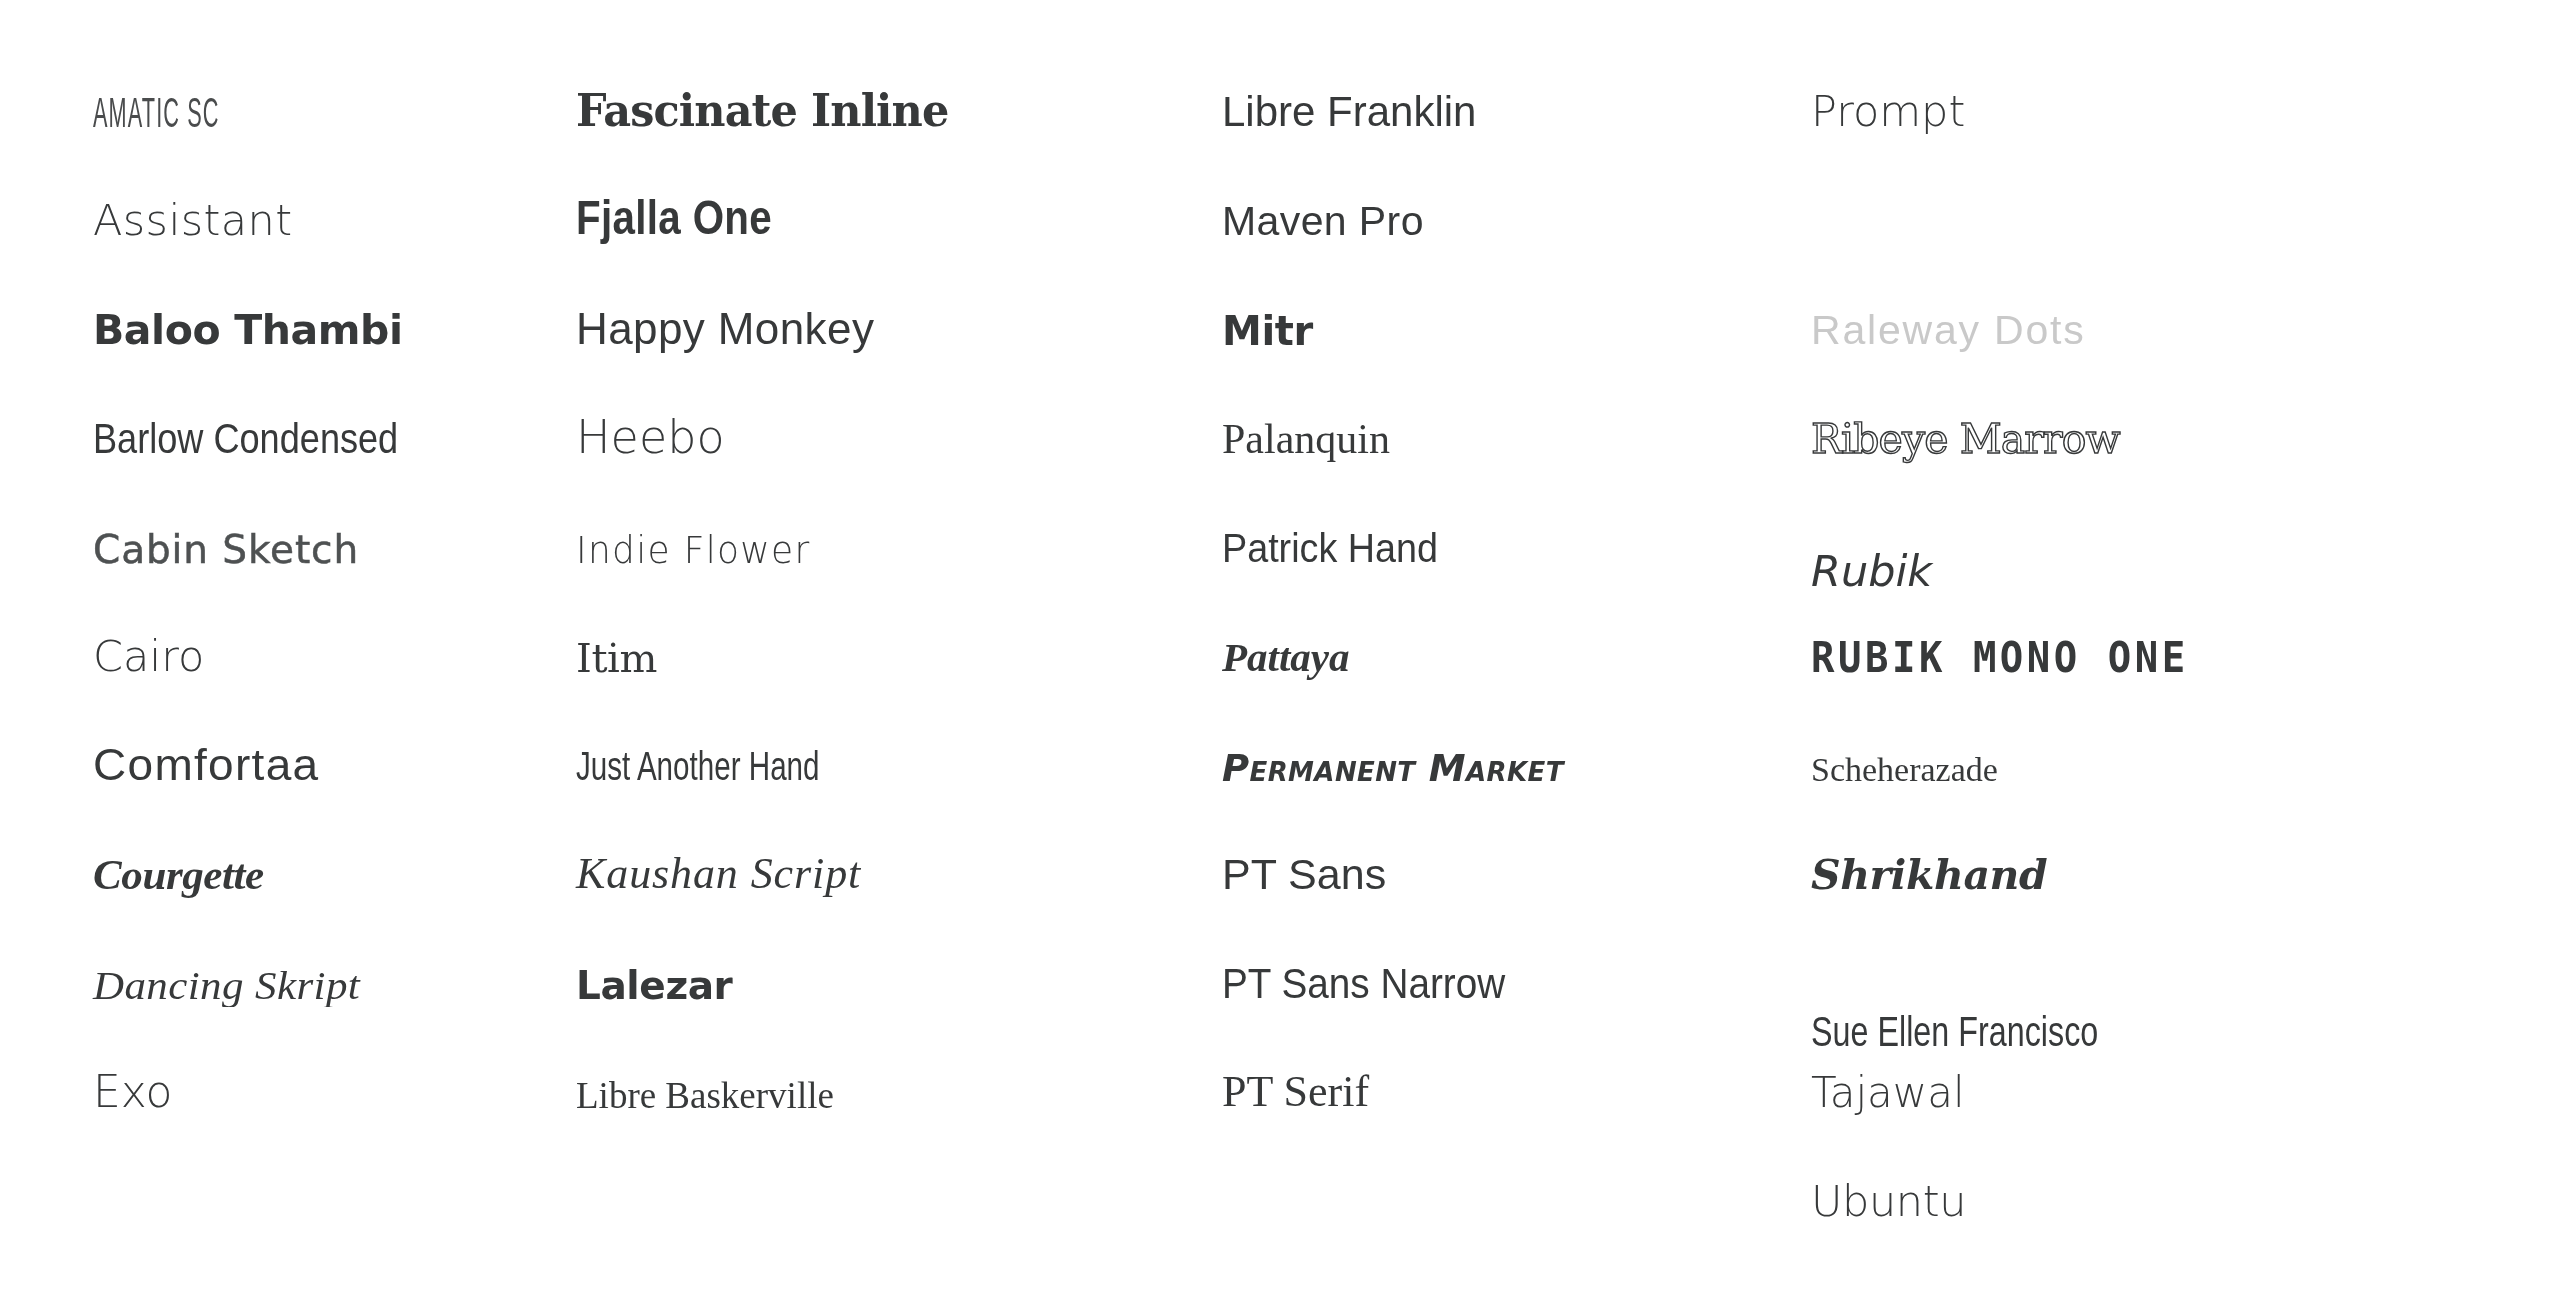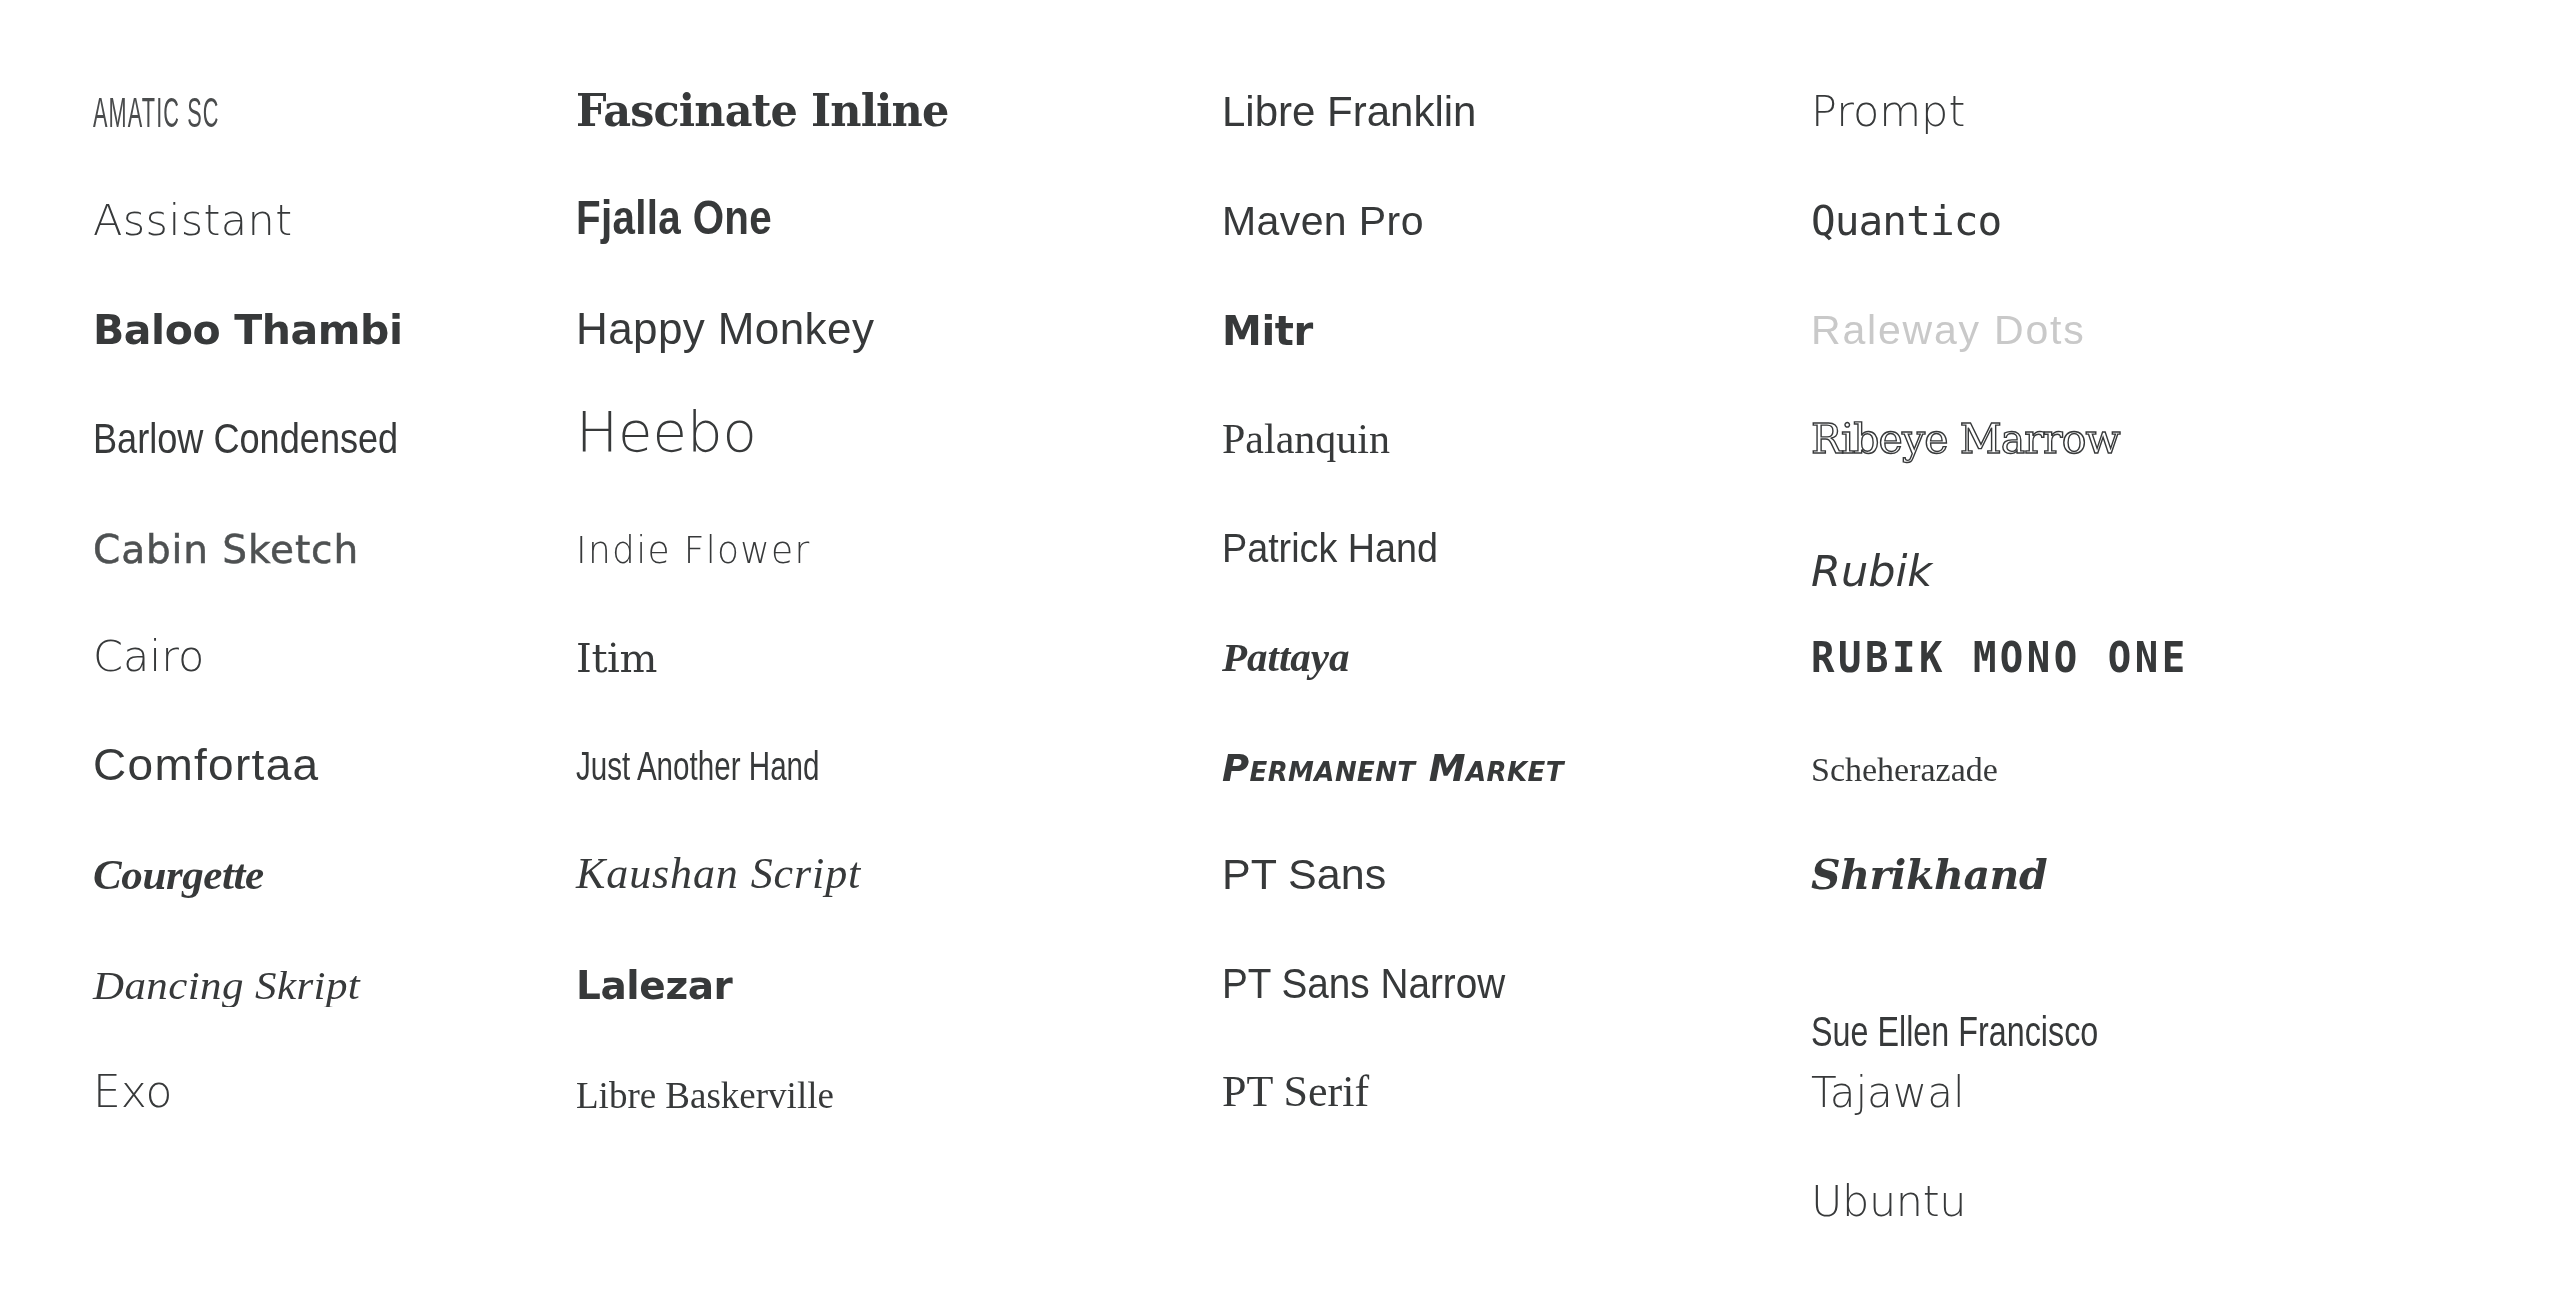--- a/index.html
+++ b/index.html
@@ -77,21 +77,21 @@
   .s-exo        { font-family: "DejaVu Sans", sans-serif; font-size: 44px; font-weight: 300; }
 
   .s-fascinate  { font-family: "DejaVu Serif", serif; font-size: 43px; font-weight: 700;
                   letter-spacing: -0.9px; transform: scaleY(1.05);
                   transform-origin: left bottom; }
   .s-fjalla     { font-family: "Liberation Sans Narrow", "Liberation Sans", sans-serif;
                   font-size: 48px; font-weight: 700; transform: scaleX(0.84);
                   transform-origin: left bottom; letter-spacing: 0.4px; }
   .s-happymonk  { font-family: "Liberation Sans", sans-serif; font-size: 44px; font-weight: 300;
                   letter-spacing: 0.4px; }
-  .s-heebo      { font-family: "DejaVu Sans", sans-serif; font-size: 56px; font-weight: 300; }
+  .s-heebo      { font-family: "DejaVu Sans", sans-serif; font-size: 46px; font-weight: 300; }
   .s-indie      { font-family: "DejaVu Sans", sans-serif; font-size: 36px; font-weight: 300;
                   letter-spacing: 1.3px; transform: scaleY(1.05);
                   transform-origin: left bottom; }
   .s-itim       { font-family: "DejaVu Serif", serif; font-size: 40px; font-weight: 400;
                   letter-spacing: -0.4px; }
   .s-justanoth  { font-family: "Liberation Sans Narrow", "Liberation Sans", sans-serif;
                   font-size: 37px; font-weight: 400; transform: scaleX(0.80) scaleY(1.12);
                   transform-origin: left bottom; }
   .s-kaushan    { font-family: "Liberation Serif", serif; font-size: 44px; font-weight: 400;
                   font-style: italic; letter-spacing: 0.9px; }
@@ -238,23 +238,20 @@
         <span class="font-name s-ptsansnar">PT Sans Narrow</span>
       </div>
       <div class="font-row" style="top: 1005px;">
         <span class="font-name s-ptserif">PT Serif</span>
       </div>
     </div>
   <div class="font-column col-4">
       <div class="font-row" style="top: 24px;">
         <span class="font-name s-prompt">Prompt</span>
       </div>
-      <div class="font-row" style="top: 133px;">
-        <span class="font-name s-quantico">Quantico</span>
-      </div>
       <div class="font-row" style="top: 242px;">
         <span class="font-name s-ralewaydot">Raleway Dots</span>
       </div>
       <div class="font-row" style="top: 351px;">
         <span class="font-name s-ribeye">Ribeye Marrow</span>
       </div>
       <div class="font-row" style="top: 484px; font-style: italic;">
         <span class="font-name s-rubik">Rubik</span>
       </div>
       <div class="font-row" style="top: 569px;">

